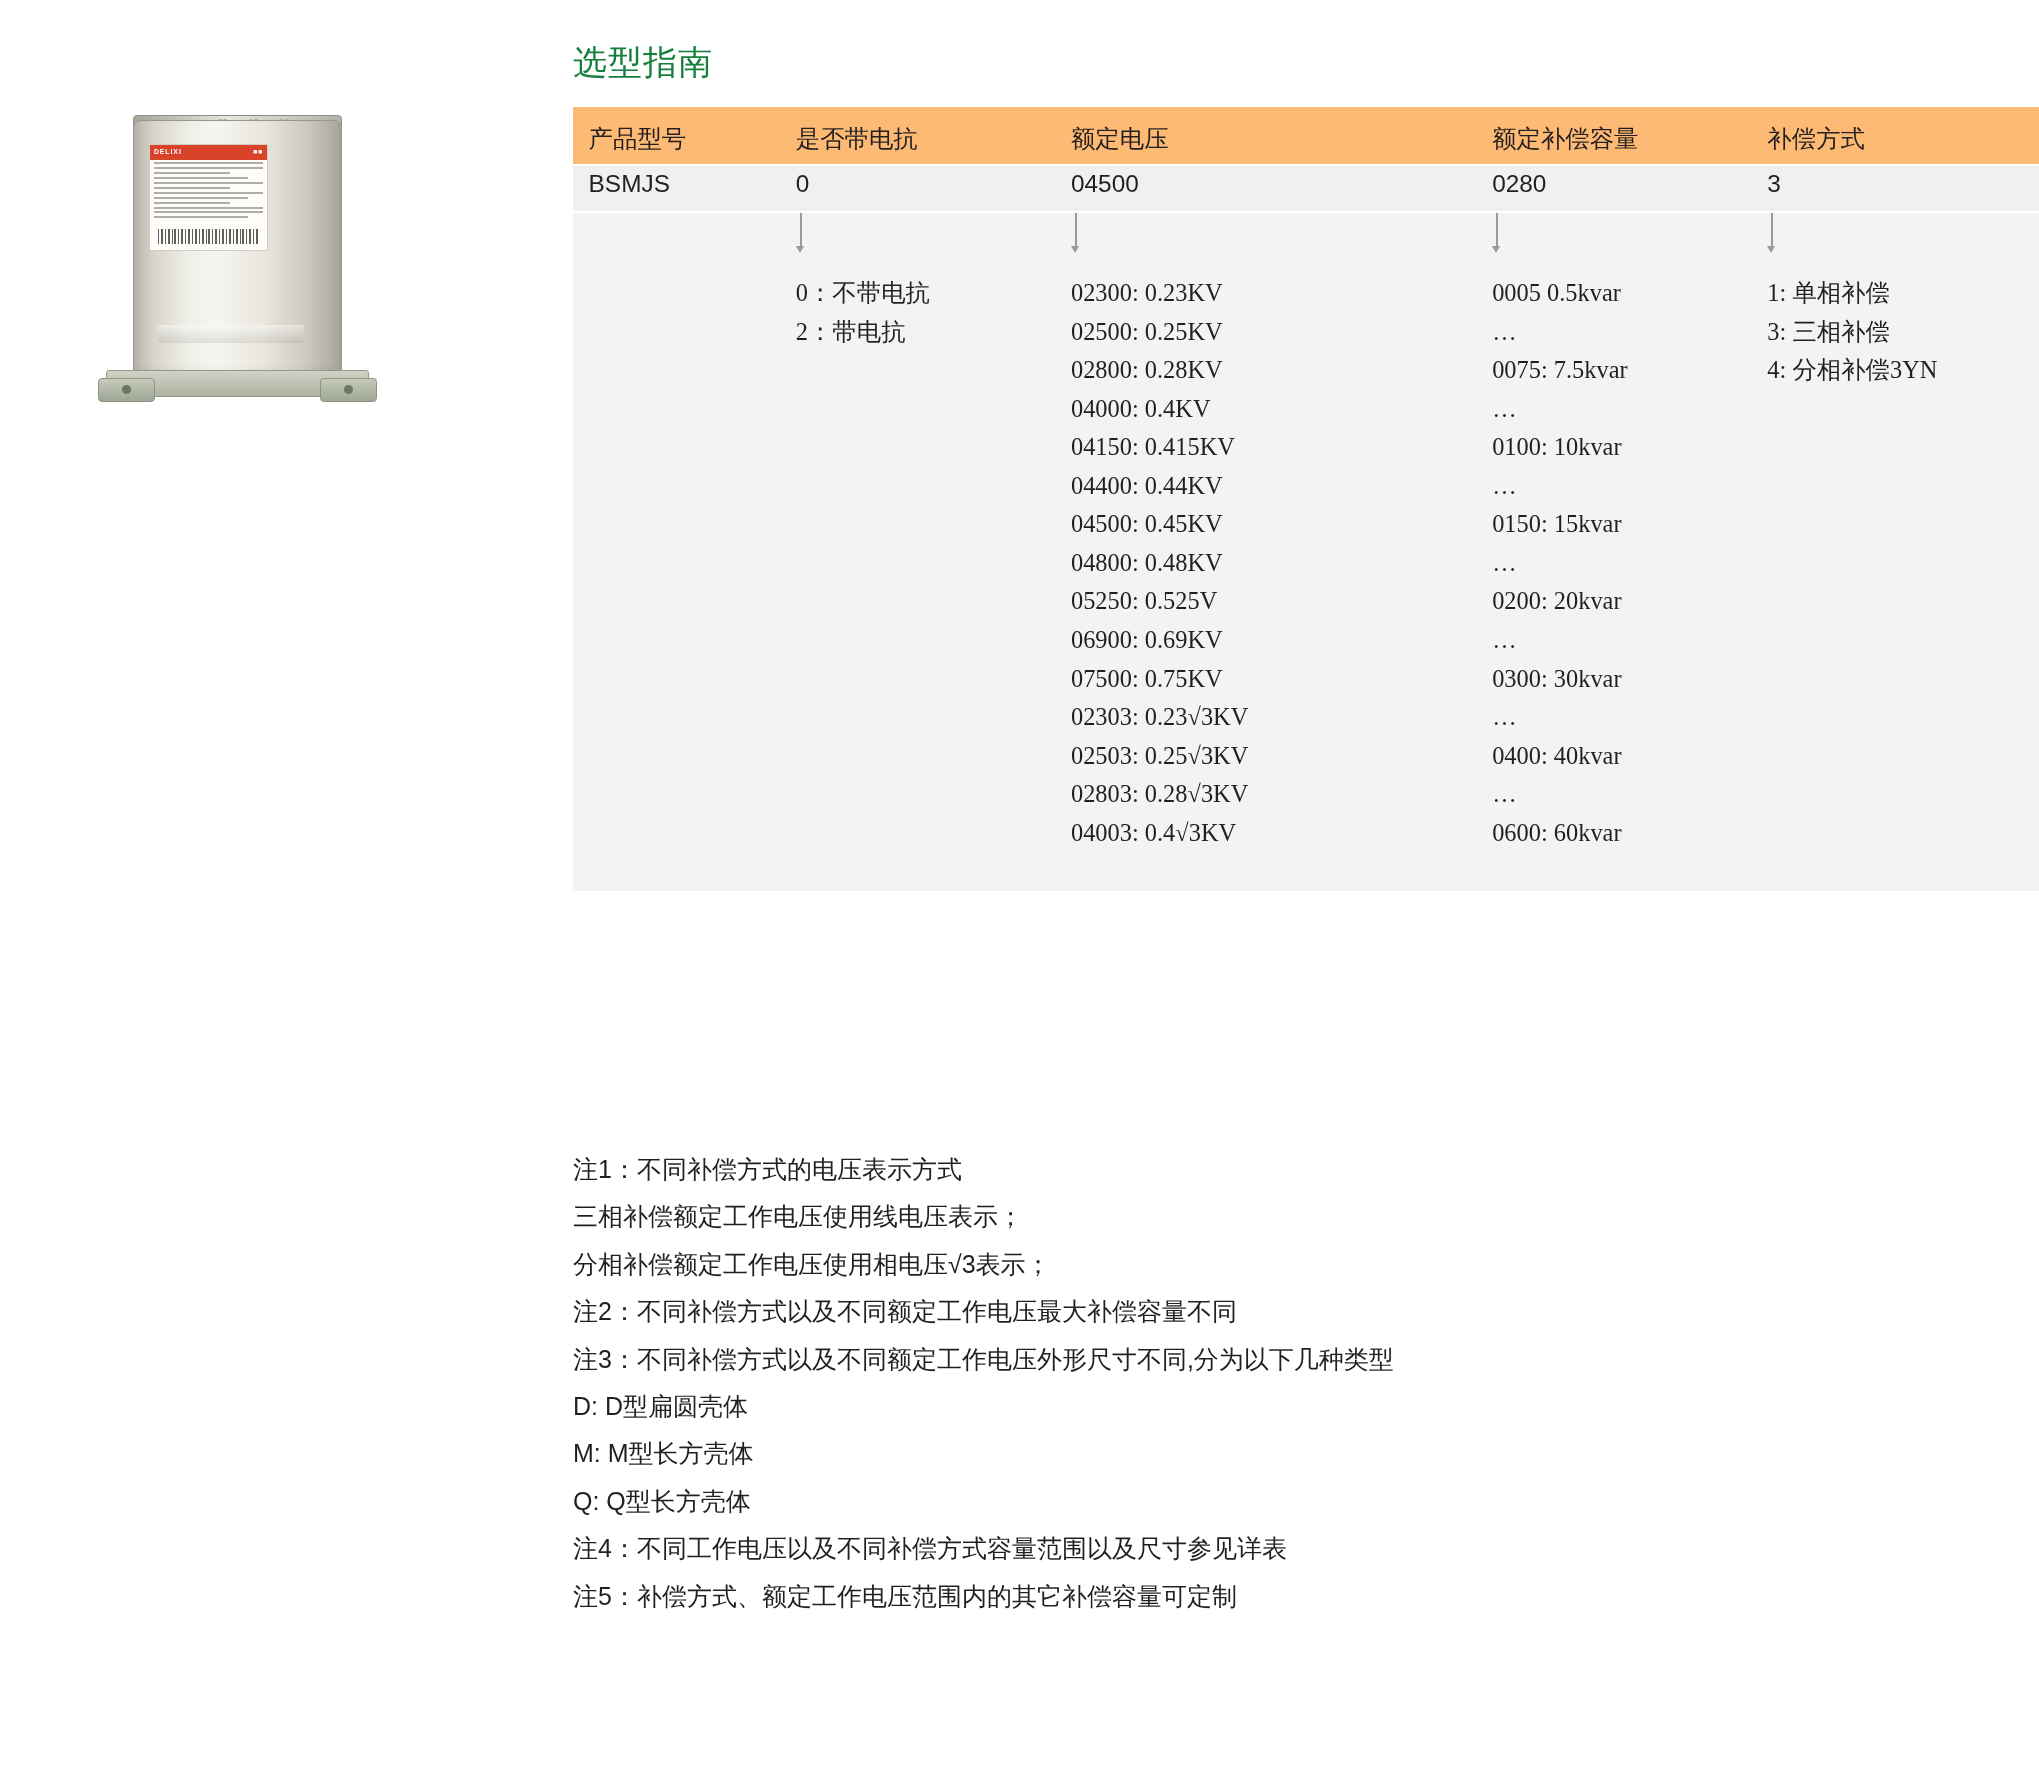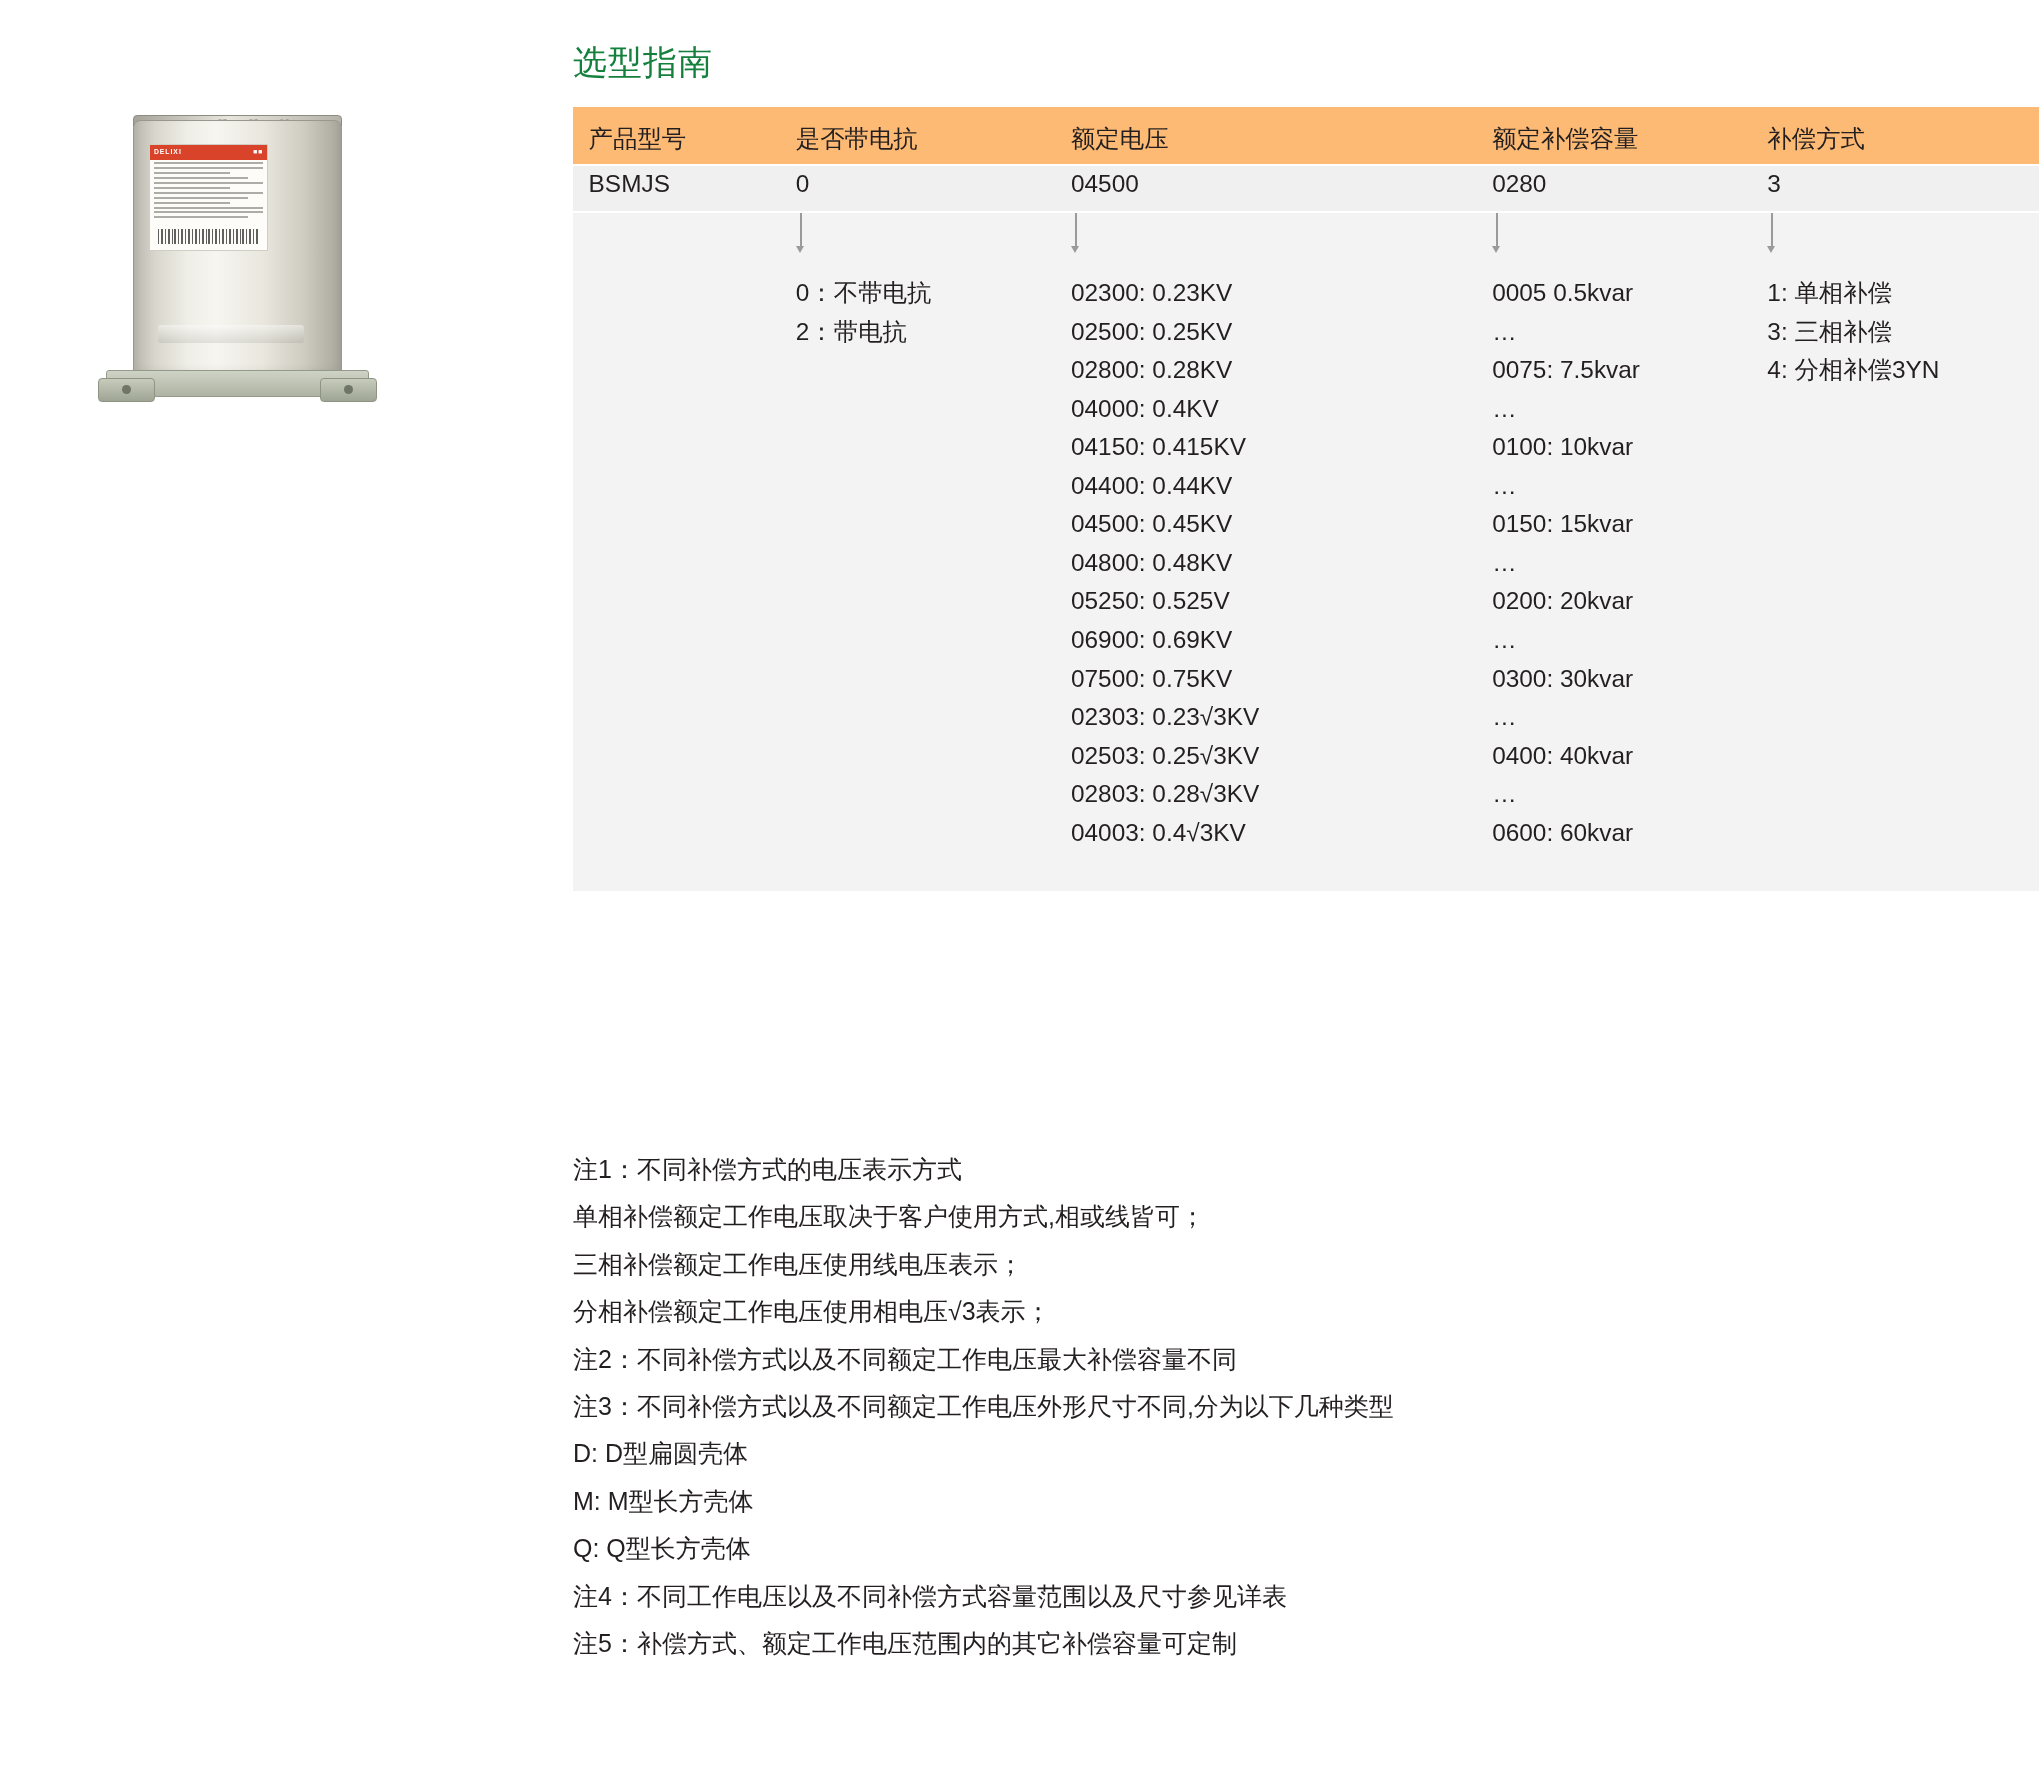--- a/index.html
+++ b/index.html
@@ -211,21 +211,21 @@
   }
   .arrow::after {
     content: "";
     position: absolute;
     left: -3.9px;
     bottom: -6.8px;
     border-left: 4.9px solid transparent;
     border-right: 4.9px solid transparent;
     border-top: 7.8px solid #9a9a9a;
   }
-  .opt-line { white-space: nowrap; }
+  .opt-line { white-space: nowrap; font-family: Liberation Serif, serif; }
   .opt-line.dots { letter-spacing: 2px; }
 
   
   .notes {
     position: absolute;
     left: 573px;
     top: 1157px;
     width: 1385px;
     font-size: 25px;
     line-height: 1.0;
@@ -359,21 +359,20 @@
       <div class="opt-line">3: 三相补偿</div>
       <div class="opt-line">4: 分相补偿3YN</div>
     </td>
 
   </tr>
 </tbody>
   </table>
 
 <div class="notes">
   <p>注1：不同补偿方式的电压表示方式</p>
-  <p>单相补偿额定工作电压取决于客户使用方式,相或线皆可；</p>
   <p>三相补偿额定工作电压使用线电压表示；</p>
   <p>分相补偿额定工作电压使用相电压√3表示；</p>
   <p>注2：不同补偿方式以及不同额定工作电压最大补偿容量不同</p>
   <p>注3：不同补偿方式以及不同额定工作电压外形尺寸不同,分为以下几种类型</p>
   <p>D: D型扁圆壳体</p>
   <p>M: M型长方壳体</p>
   <p>Q: Q型长方壳体</p>
   <p>注4：不同工作电压以及不同补偿方式容量范围以及尺寸参见详表</p>
   <p>注5：补偿方式、额定工作电压范围内的其它补偿容量可定制</p>
 </div>

